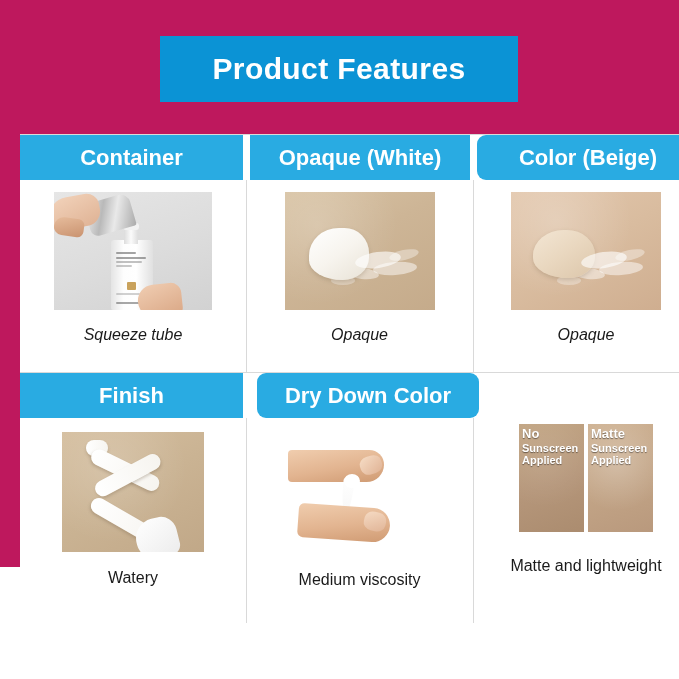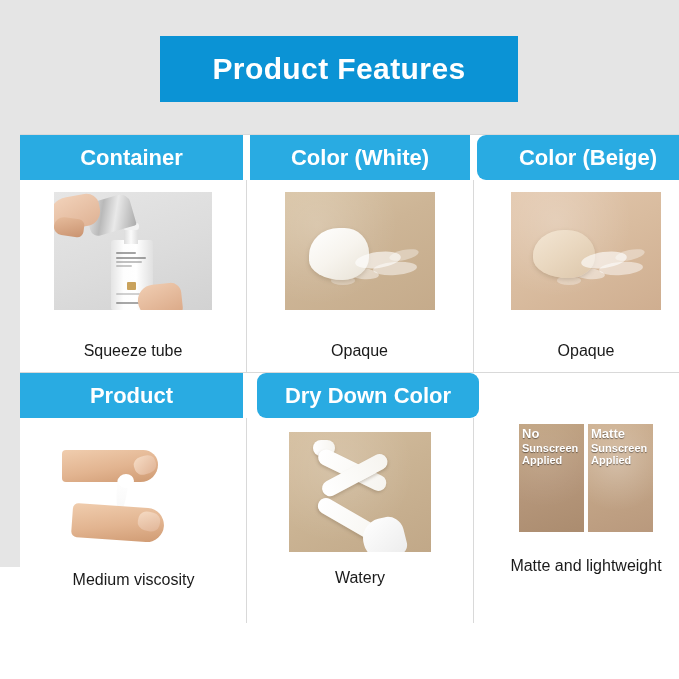--- a/index.html
+++ b/index.html
@@ -12,21 +12,21 @@
     height: 679px;
     font-family: "Liberation Sans", sans-serif;
     -webkit-font-smoothing: antialiased;
     overflow: hidden;
   }
 
   .page {
     position: relative;
     width: 679px;
     height: 567px;
-    background: #e5e5e5;
+    background: #be185d;
   }
 
   
   .title-banner {
     position: absolute;
     left: 160px;
     top: 36px;
     width: 358px;
     height: 66px;
     background: #0b93d5;
@@ -156,21 +156,21 @@
     height: 122px;
     margin-top: 14px;
     background: #ffffff;
   }
   .photo.p-dry {
     width: 156px;
     height: 122px;
     background: #ffffff;
   }
 
-  .cap-row1 { margin-top: 32px; }
+  .cap-row1 { margin-top: 16px; font-style: italic; }
   .cap-row2 { margin-top: 17px; }
 
   
   .tube-bg {
     position: absolute;
     inset: 0;
     background: linear-gradient(160deg, #e6e6e6 0%, #dcdcdc 55%, #d2d2d2 100%);
   }
   .tube-body {
     position: absolute;
@@ -430,21 +430,21 @@
   <div class="grid">
 
     <div class="grid-rule"></div>
 
     <div class="header-row">
       <div class="header-cell c1">
         <span class="header-label">Container</span>
       </div>
       <div class="header-gap"></div>
       <div class="header-cell c2">
-        <span class="header-label">Color (White)</span>
+        <span class="header-label">Opaque (White)</span>
       </div>
       <div class="header-gap"></div>
       <div class="header-cell c3">
         <span class="header-label">Color (Beige)</span>
       </div>
     </div>
 
     <div class="body-row r1">
       <div class="vdivider v1"></div>
       <div class="vdivider v2"></div>
@@ -494,55 +494,55 @@
           <div class="smear sm4"></div>
         </div>
         <div class="caption cap-row1">Opaque</div>
       </div>
     </div>
 
     <div class="grid-rule"></div>
 
     <div class="header-row">
       <div class="header-cell c1">
-        <span class="header-label">Product</span>
+        <span class="header-label">Finish</span>
       </div>
       <div class="header-gap"></div>
       <div class="header-gap"></div>
       <div class="header-cell c3">
         <span class="header-label">Dry Down Color</span>
       </div>
     </div>
 
     <div class="body-row r2">
       <div class="vdivider v1"></div>
       <div class="vdivider v2"></div>
+
+      <div class="body-cell c1">
+        <div class="photo p-texture">
+          <div class="skin-bg texture"></div>
+          <div class="zig top-cap"></div>
+          <div class="zig a"></div>
+          <div class="zig b"></div>
+          <div class="zig c"></div>
+          <div class="finger-tex"></div>
+        </div>
+        <div class="caption cap-row2">Watery</div>
+      </div>
 
       <div class="body-cell c2">
         <div class="photo p-visc">
           <div class="finger upper"></div>
           <div class="nail n1"></div>
           <div class="strand"></div>
           <div class="strand-drop"></div>
           <div class="finger lower"></div>
           <div class="nail n2"></div>
         </div>
         <div class="caption cap-row2">Medium viscosity</div>
-      </div>
-
-      <div class="body-cell c1">
-        <div class="photo p-texture">
-          <div class="skin-bg texture"></div>
-          <div class="zig top-cap"></div>
-          <div class="zig a"></div>
-          <div class="zig b"></div>
-          <div class="zig c"></div>
-          <div class="finger-tex"></div>
-        </div>
-        <div class="caption cap-row2">Watery</div>
       </div>
 
       <div class="body-cell c3">
         <div class="photo p-dry">
           <div class="dry-wrap">
             <div class="dry-panel no-sun">
               <div class="dry-label">
                 <div class="big">No</div>
                 <div>Sunscreen</div>
                 <div>Applied</div>

